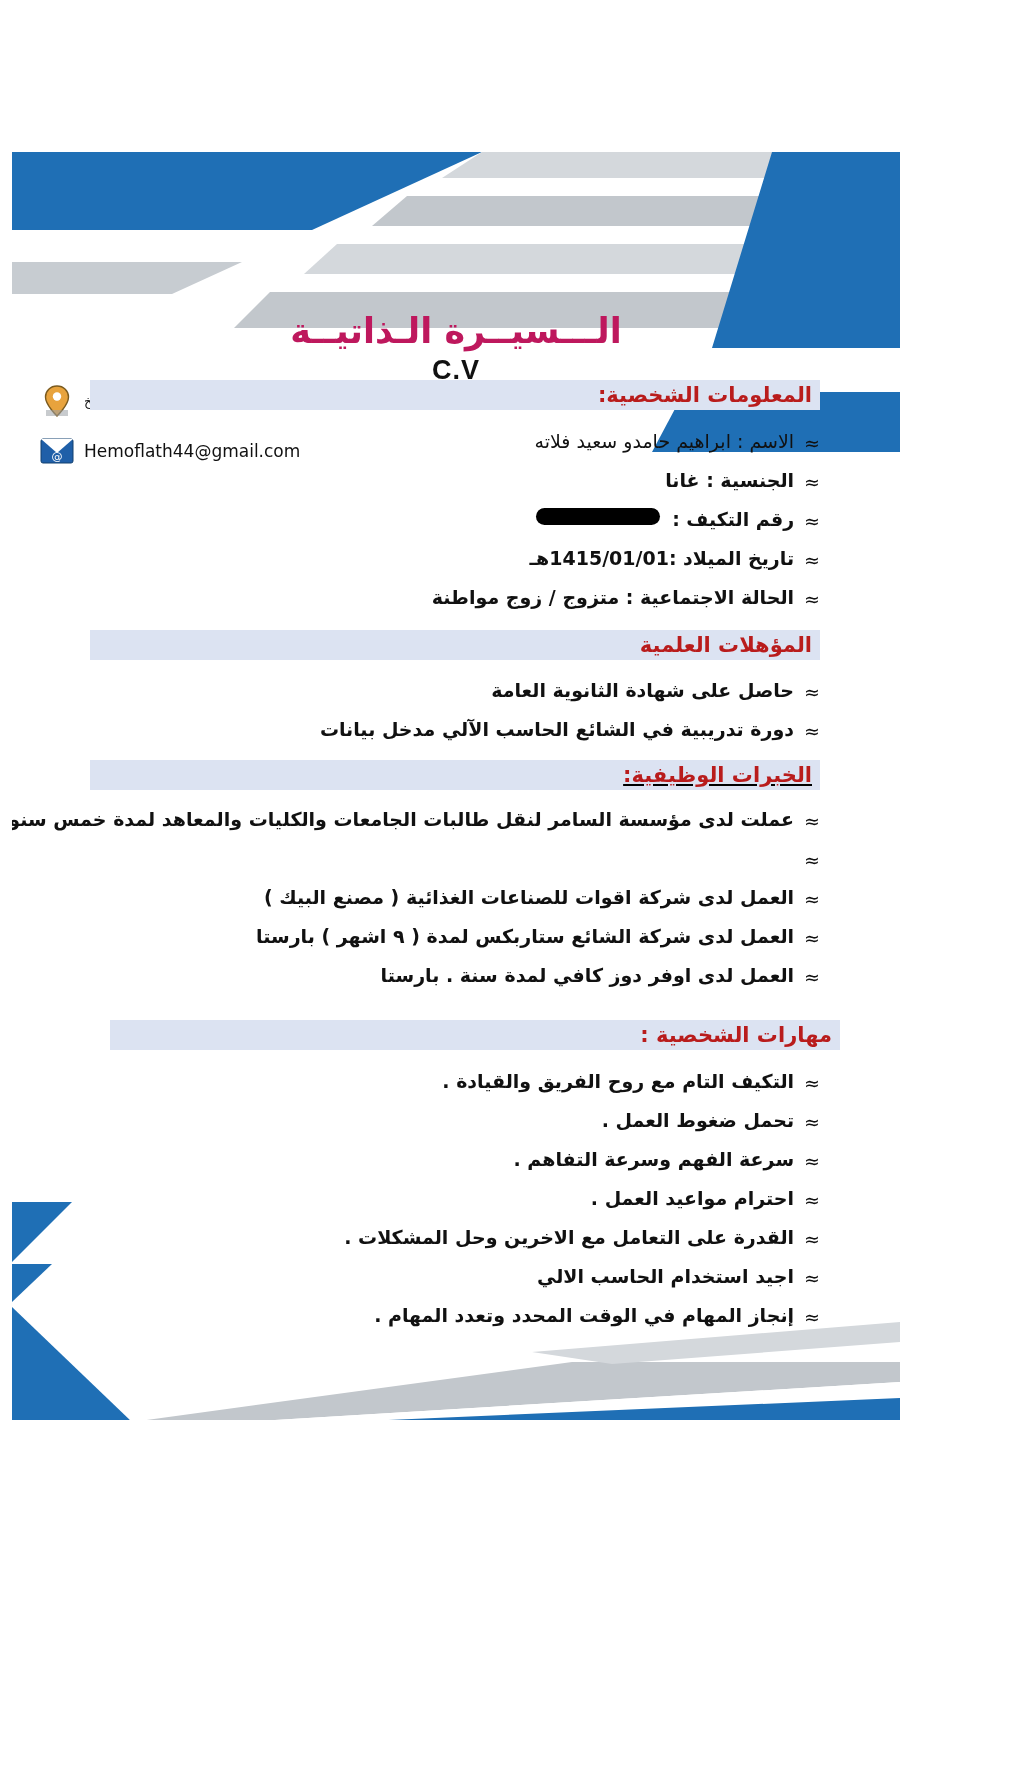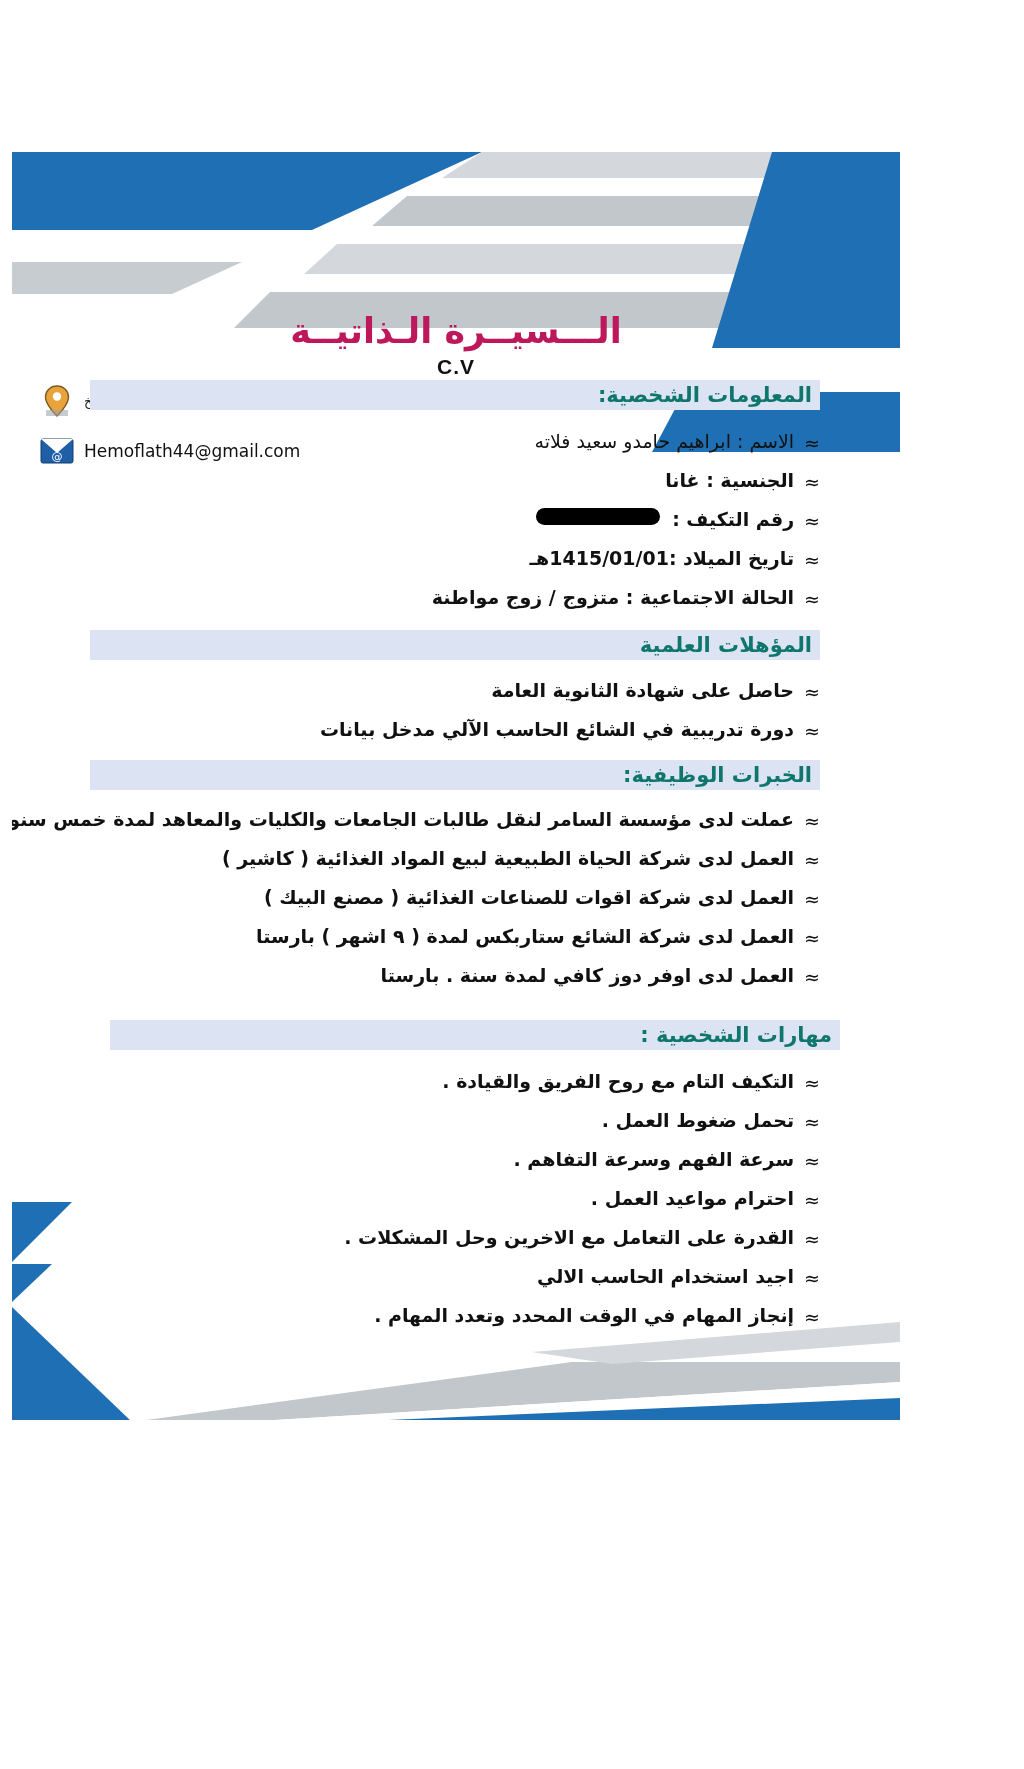--- a/index.html
+++ b/index.html
@@ -58,21 +58,21 @@
   .doc-title {
     font-family: "DejaVu Sans", sans-serif;
     font-size: 35px;
     font-weight: 700;
     letter-spacing: 6px;
     color: #be185d;
     line-height: 1.1;
   }
   .doc-subtitle {
     font-family: "Liberation Sans", sans-serif;
-    font-size: 21px;
+    font-size: 27px;
     font-weight: 700;
     color: #111;
     margin-top: 4px;
     letter-spacing: 1px;
   }
 
   
   .sec-bar {
     position: absolute;
     left: 78px;
@@ -81,21 +81,21 @@
     background: #dce3f2;
     display: flex;
     align-items: center;
     justify-content: flex-start;
     padding: 0 8px;
   }
   .sec-bar span {
     font-family: "DejaVu Sans", sans-serif;
     font-size: 21px;
     font-weight: 700;
-    color: #0f766e;
+    color: #b91c1c;
     white-space: nowrap;
   }
 
   
   .line {
     position: absolute;
     right: 80px;
     width: 730px;
     display: flex;
     flex-direction: row;
@@ -253,31 +253,30 @@
 
     <div class="line" style="top:527px;">
       <span class="bullet">≈</span>
       <span class="ltext b">حاصل على شهادة الثانوية العامة</span>
     </div>
     <div class="line" style="top:566px;">
       <span class="bullet">≈</span>
       <span class="ltext b">دورة تدريبية في الشائع الحاسب الآلي  مدخل بيانات</span>
     </div>
 
-    <div class="sec-bar" style="top:608px;">
+    <div class="sec-bar" style="top:608px;text-decoration:underline;">
       <span>الخبرات الوظيفية:</span>
     </div>
 
     <div class="line" style="top:656px;">
       <span class="bullet">≈</span>
       <span class="ltext b">عملت لدى مؤسسة السامر لنقل طالبات الجامعات والكليات والمعاهد لمدة خمس سنوات</span>
     </div>
     <div class="line" style="top:695px;">
       <span class="bullet">≈</span>
-      <span class="ltext b">العمل لدى شركة الحياة الطبيعية لبيع المواد الغذائية ( كاشير )</span>
     </div>
     <div class="line" style="top:734px;">
       <span class="bullet">≈</span>
       <span class="ltext b">العمل لدى شركة اقوات للصناعات الغذائية ( مصنع البيك )</span>
     </div>
     <div class="line" style="top:773px;">
       <span class="bullet">≈</span>
       <span class="ltext b">العمل لدى شركة الشائع ستاربكس لمدة ( ٩ اشهر ) بارستا</span>
     </div>
     <div class="line" style="top:812px;">

